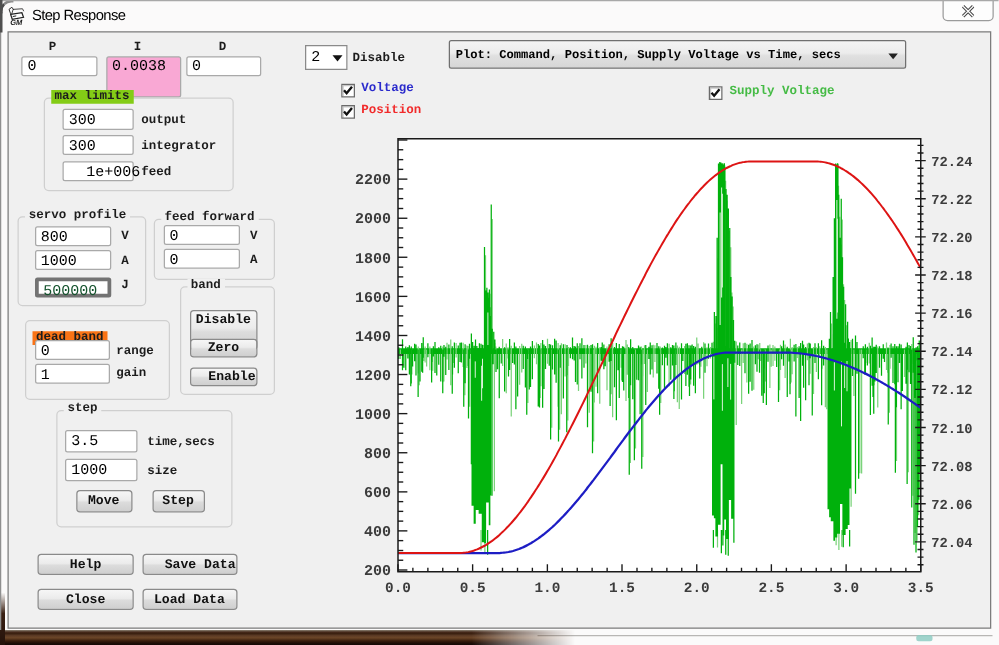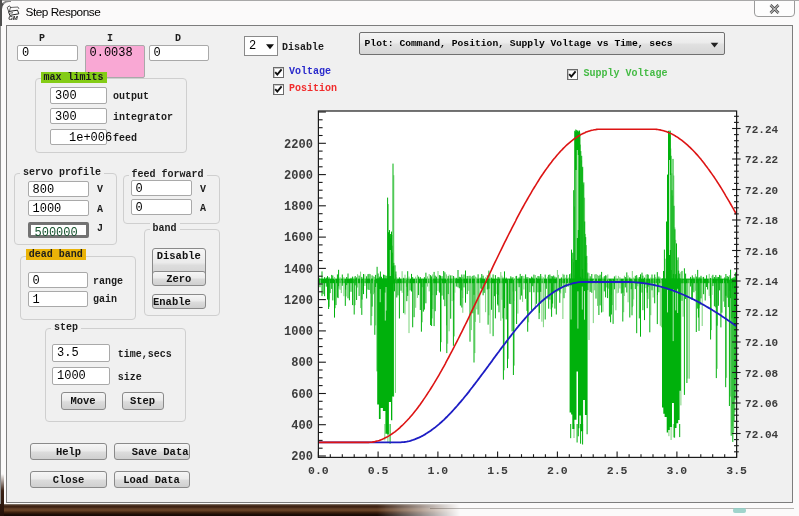--- a/index.html
+++ b/index.html
@@ -51,23 +51,23 @@
     <div style="position:absolute;left:122.5px;top:175px;width:95px;height:46.5px;border:1px solid #cfcfcf;border-radius:4px"></div>
     <div style="position:absolute;left:128.5px;top:169px;background:#f0f0f0;padding:0 3px;font:bold 10px 'Liberation Mono';color:#1c1c1c;white-space:pre">feed forward</div>
     <div style="position:absolute;left:130.5px;top:179.5px;width:61px;height:16px;background:#fff;border:1px solid #a9a9a9;border-radius:2px;font:12px 'Liberation Mono';color:#000;line-height:16px;padding-left:4px;box-sizing:border-box">0</div>
     <div style="position:absolute;left:200px;top:183.5px;font:bold 10px 'Liberation Mono';color:#1c1c1c;white-space:pre">V</div>
     <div style="position:absolute;left:130.5px;top:199px;width:61px;height:16px;background:#fff;border:1px solid #a9a9a9;border-radius:2px;font:12px 'Liberation Mono';color:#000;line-height:16px;padding-left:4px;box-sizing:border-box">0</div>
     <div style="position:absolute;left:200px;top:203px;font:bold 10px 'Liberation Mono';color:#1c1c1c;white-space:pre">A</div>
     <div style="position:absolute;left:143.5px;top:228.5px;width:74px;height:85.5px;border:1px solid #cfcfcf;border-radius:4px"></div>
     <div style="position:absolute;left:149.5px;top:222.5px;background:#f0f0f0;padding:0 3px;font:bold 10px 'Liberation Mono';color:#1c1c1c;white-space:pre">band</div>
     <div style="position:absolute;left:152px;top:247.8px;width:53.5px;height:32px;box-sizing:border-box;border:1px solid #8a8a8a;border-radius:3px;background:linear-gradient(#f6f6f6,#ebebeb 45%,#dcdcdc 55%,#cfcfcf);font:bold 10.5px 'Liberation Mono';color:#111;text-align:center;line-height:14px">Disable</div>
     <div style="position:absolute;left:152px;top:271.3px;width:53.5px;height:15px;box-sizing:border-box;border:1px solid #8a8a8a;border-radius:3px;background:linear-gradient(#f6f6f6,#ebebeb 45%,#dcdcdc 55%,#cfcfcf);font:bold 10.5px 'Liberation Mono';color:#111;text-align:center;line-height:14px">Zero</div>
-    <div style="position:absolute;left:152px;top:294.3px;width:53.5px;height:15px;box-sizing:border-box;border:1px solid #8a8a8a;border-radius:3px;background:linear-gradient(#f6f6f6,#ebebeb 45%,#dcdcdc 55%,#cfcfcf);font:bold 10.5px 'Liberation Mono';color:#111;text-align:left;line-height:14px">Enable</div>
+    <div style="position:absolute;left:152px;top:294.3px;width:53.5px;height:15px;box-sizing:border-box;border:1px solid #8a8a8a;border-radius:3px;background:linear-gradient(#f6f6f6,#ebebeb 45%,#dcdcdc 55%,#cfcfcf);font:bold 10.5px 'Liberation Mono';color:#111;text-align:right;line-height:14px">Enable</div>
     <div style="position:absolute;left:19.8px;top:255.5px;width:114px;height:62.5px;border:1px solid #cfcfcf;border-radius:4px"></div>
-    <div style="position:absolute;left:25.8px;top:249px;background:#eab308;padding:0 3px;font:bold 10px 'Liberation Mono';color:#1c1c1c;white-space:pre">dead band</div>
+    <div style="position:absolute;left:25.8px;top:265px;background:#f97316;padding:0 3px;font:bold 10px 'Liberation Mono';color:#1c1c1c;white-space:pre">dead band</div>
     <div style="position:absolute;left:27.5px;top:272px;width:60px;height:16px;background:#fff;border:1px solid #a9a9a9;border-radius:2px;font:12px 'Liberation Mono';color:#000;line-height:16px;padding-left:4px;box-sizing:border-box">0</div>
     <div style="position:absolute;left:93px;top:275.5px;font:bold 10px 'Liberation Mono';color:#1c1c1c;white-space:pre">range</div>
     <div style="position:absolute;left:27.5px;top:290.5px;width:60px;height:16px;background:#fff;border:1px solid #a9a9a9;border-radius:2px;font:12px 'Liberation Mono';color:#000;line-height:16px;padding-left:4px;box-sizing:border-box">1</div>
     <div style="position:absolute;left:93px;top:294px;font:bold 10px 'Liberation Mono';color:#1c1c1c;white-space:pre">gain</div>
     <div style="position:absolute;left:45px;top:328px;width:139px;height:92px;border:1px solid #cfcfcf;border-radius:4px"></div>
     <div style="position:absolute;left:51px;top:322px;background:#f0f0f0;padding:0 3px;font:bold 10px 'Liberation Mono';color:#1c1c1c;white-space:pre">step</div>
     <div style="position:absolute;left:52px;top:344px;width:58px;height:17.5px;background:#fff;border:1px solid #a9a9a9;border-radius:2px;font:12px 'Liberation Mono';color:#000;line-height:17.5px;padding-left:4px;box-sizing:border-box">3.5</div>
     <div style="position:absolute;left:117.8px;top:348.5px;font:bold 10px 'Liberation Mono';color:#1c1c1c;white-space:pre">time,secs</div>
     <div style="position:absolute;left:52px;top:367px;width:58px;height:17.5px;background:#fff;border:1px solid #a9a9a9;border-radius:2px;font:12px 'Liberation Mono';color:#000;line-height:17.5px;padding-left:4px;box-sizing:border-box">1000</div>
     <div style="position:absolute;left:117.8px;top:371.5px;font:bold 10px 'Liberation Mono';color:#1c1c1c;white-space:pre">size</div>

